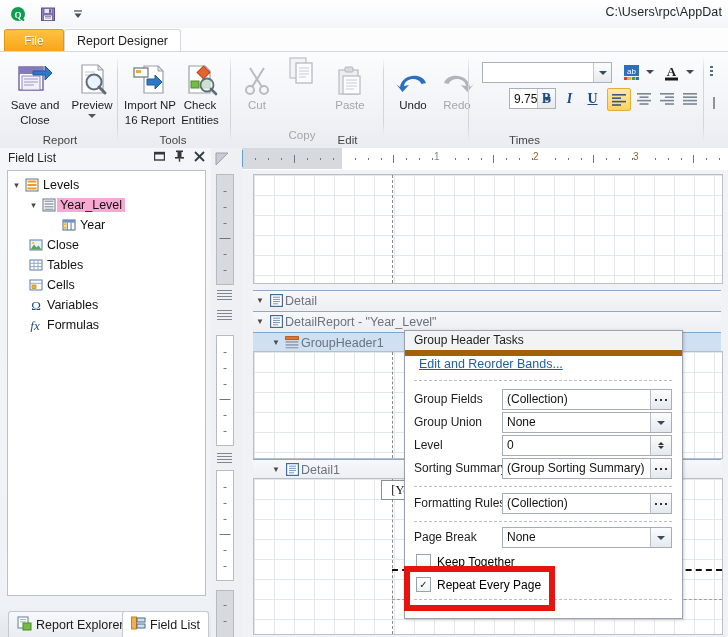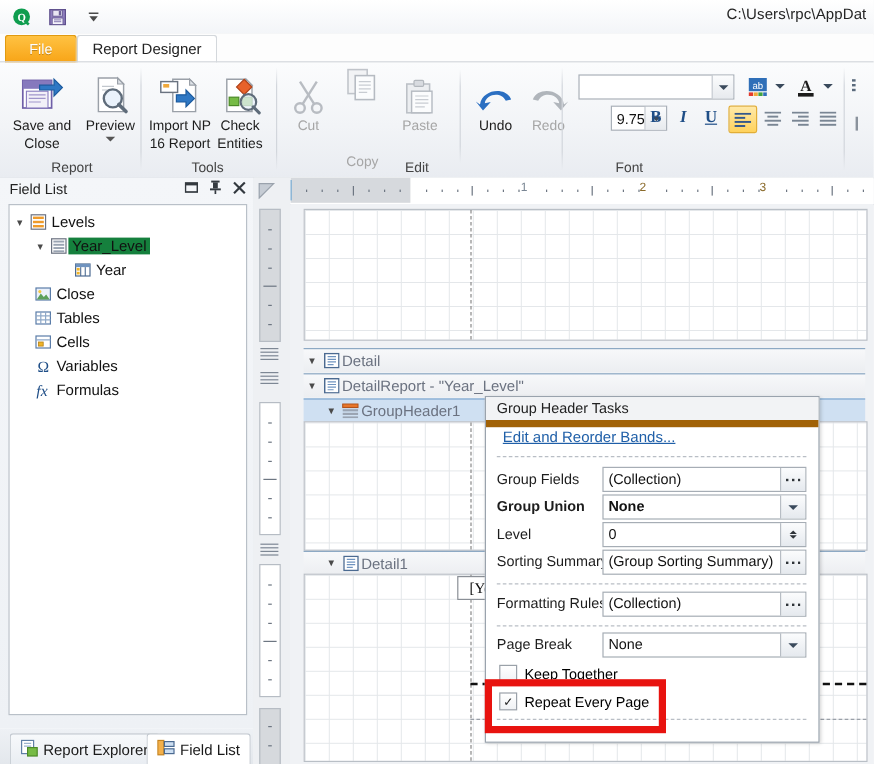--- a/index.html
+++ b/index.html
@@ -86,21 +86,21 @@
   .panel-cap .t{ position:absolute; left:8px; top:3px; font-size:12px; color:#222;}
   .panel-cap .tools{ position:absolute; right:6px; top:2px; display:flex; gap:9px; align-items:center;}
   .tree{
     position:absolute; left:7px; top:22px; width:197px; height:424px;
     background:#ffffff; border:1px solid #b9c0c8; overflow:hidden;
   }
   .tnode{ position:absolute; height:19px; display:flex; align-items:center; white-space:nowrap; font-size:12.5px; color:#111;}
   .tnode .exp{ width:13px; text-align:center; color:#4a4a4a; font-size:9px; }
   .tnode .ti{ width:17px; display:flex; align-items:center; justify-content:center;}
   .tnode .tl{ padding:0 3px; }
-  .tnode .tl.selected{ background:#15803d; }
+  .tnode .tl.selected{ background:#f9a8d4; }
 
   
   .btabs{ position:absolute; left:0; top:607px; width:224px; height:30px;
           background:linear-gradient(#eef1f5,#e3e7ec); border-right:1px solid #c9cfd6;}
   .btab{ position:absolute; top:4px; height:25px; display:flex; align-items:center; gap:4px;
          padding:0 8px; font-size:12.5px; border:1px solid #c3c9d0; border-bottom:none;
          border-radius:3px 3px 0 0;}
   .btab.active{ background:#ffffff; }
   .btab.inactive{ background:linear-gradient(#f7f9fb,#e9edf2); }
 
@@ -400,21 +400,21 @@
         </svg>
       </div>
       <div class="sbtn" style="left:210px;top:36px;width:22px;height:21px;">
         <svg width="14" height="12" viewBox="0 0 14 12">
           <rect x="0" y="0" width="14" height="1.6" fill="#7a8694"></rect>
             <rect x="0" y="3.4" width="14" height="1.6" fill="#7a8694"></rect>
           <rect x="0" y="6.8" width="14" height="1.6" fill="#7a8694"></rect>
             <rect x="0" y="10.2" width="14" height="1.6" fill="#7a8694"></rect>
         </svg>
       </div>
-      <div class="glabel" style="left:-60px;">Font</div>
+      <div class="glabel" style="left:-60px;">Times</div>
     </div>
     <div class="rsep" style="left:703px;"></div>
 
     <div class="rgroup" style="left:704px;width:24px;">
       <div class="sbtn" style="left:4px;top:12px;width:16px;height:14px;">
         <svg width="12" height="12" viewBox="0 0 12 12">
             <rect x="0" y="1" width="3" height="2" fill="#5a6a7c"></rect>
             <rect x="0" y="5" width="3" height="2" fill="#5a6a7c"></rect>
             <rect x="0" y="9" width="3" height="2" fill="#5a6a7c"></rect>
           </svg>
@@ -769,21 +769,21 @@
         <span class="pbtn">
           <svg width="12" height="4" viewBox="0 0 12 4">
               <rect x="0" y="1" width="2" height="2" fill="#2e3338"></rect>
               <rect x="5" y="1" width="2" height="2" fill="#2e3338"></rect>
               <rect x="10" y="1" width="2" height="2" fill="#2e3338"></rect>
             </svg>
         </span>
       </div>
     </div>
 
-    <div class="prow" style="top:81px;width:258px;font-weight:bold;">
+    <div class="prow" style="top:81px;width:258px;">
       <span class="lab">Group Union</span>
       <div class="pfield" style="left:88px;width:170px;">
         <span class="v">None</span>
         <span class="pbtn">
             <i class="tri"></i>
           </span>
       </div>
     </div>
 
     <div class="prow" style="top:104px;width:258px;">

